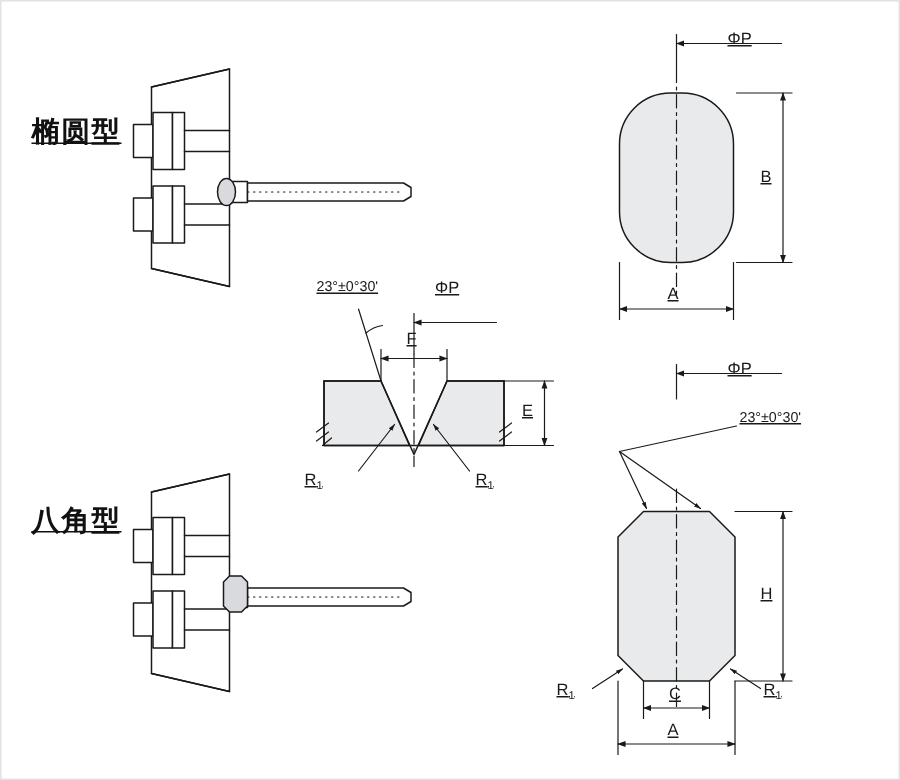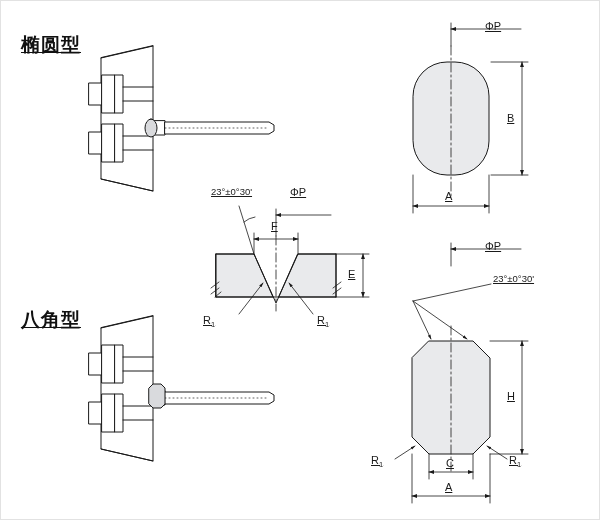--- a/index.html
+++ b/index.html
@@ -30,20 +30,21 @@
     color: #1a1a1a;
     white-space: nowrap;
     line-height: 1;
     text-decoration: underline;
   }
   .title-cn {
     font-size: 19px;
     font-weight: 700;
     letter-spacing: 1px;
     color: #111;
+    margin-top: 44px;
   }
   .dim {
     font-size: 11px;
   }
   .dim-small {
     font-size: 9.5px;
   }
   .sub {
     font-size: 7.5px;
     vertical-align: sub;
@@ -212,21 +213,21 @@
 
       <g stroke-width="0.8">
         <line x1="414" y1="445" x2="394" y2="458" marker-start="url(#arS)"></line>
         <line x1="486" y1="445" x2="506" y2="458" marker-start="url(#arS)"></line>
       </g>
 
     </g>
   </svg>
 
   <div class="lbl title-cn" style="left:20px; top:34px;">椭圆型</div>
-  <div class="lbl title-cn" style="left:20px; top:309px;">八角型</div>
+  <div class="lbl title-cn" style="left:20px; top:293px;">八角型</div>
 
   <div class="lbl dim" style="left:484px; top:20px;">ΦP</div>
   <div class="lbl dim" style="left:506px; top:112px;">B</div>
   <div class="lbl dim" style="left:444px; top:190px;">A</div>
 
   <div class="lbl dim-small" style="left:210px; top:186px;">23°±0°30'</div>
   <div class="lbl dim" style="left:289px; top:186px;">ΦP</div>
   <div class="lbl dim" style="left:270px; top:220px;">F</div>
   <div class="lbl dim" style="left:347px; top:268px;">E</div>
   <div class="lbl dim" style="left:202px; top:314px;"><span>R</span><span class="sub">1</span></div>

